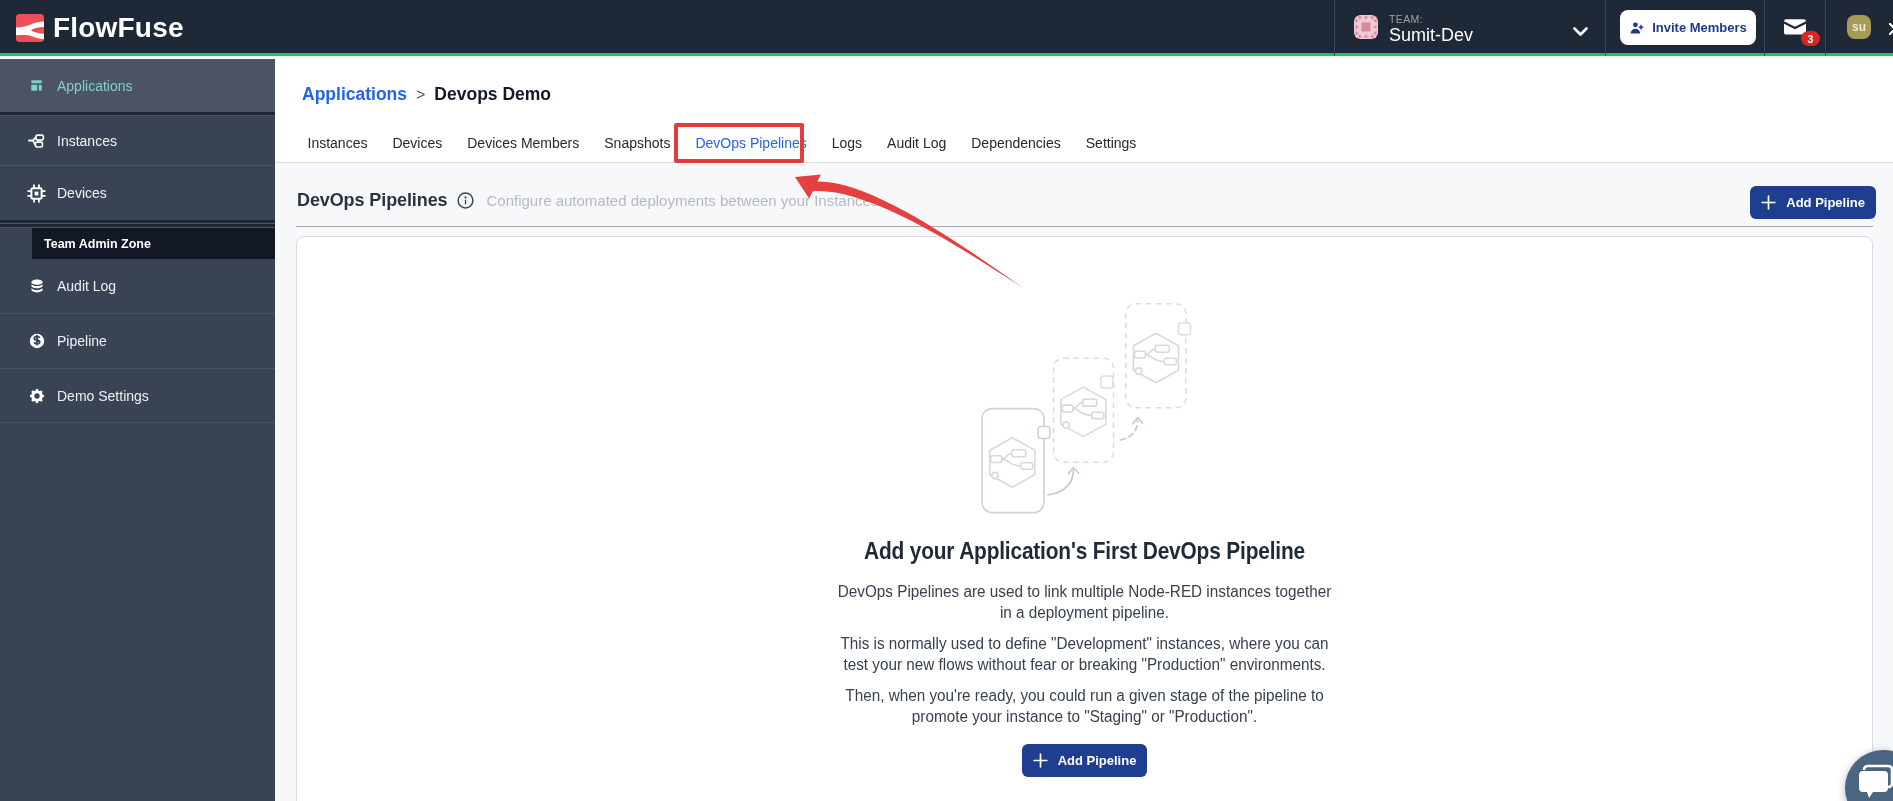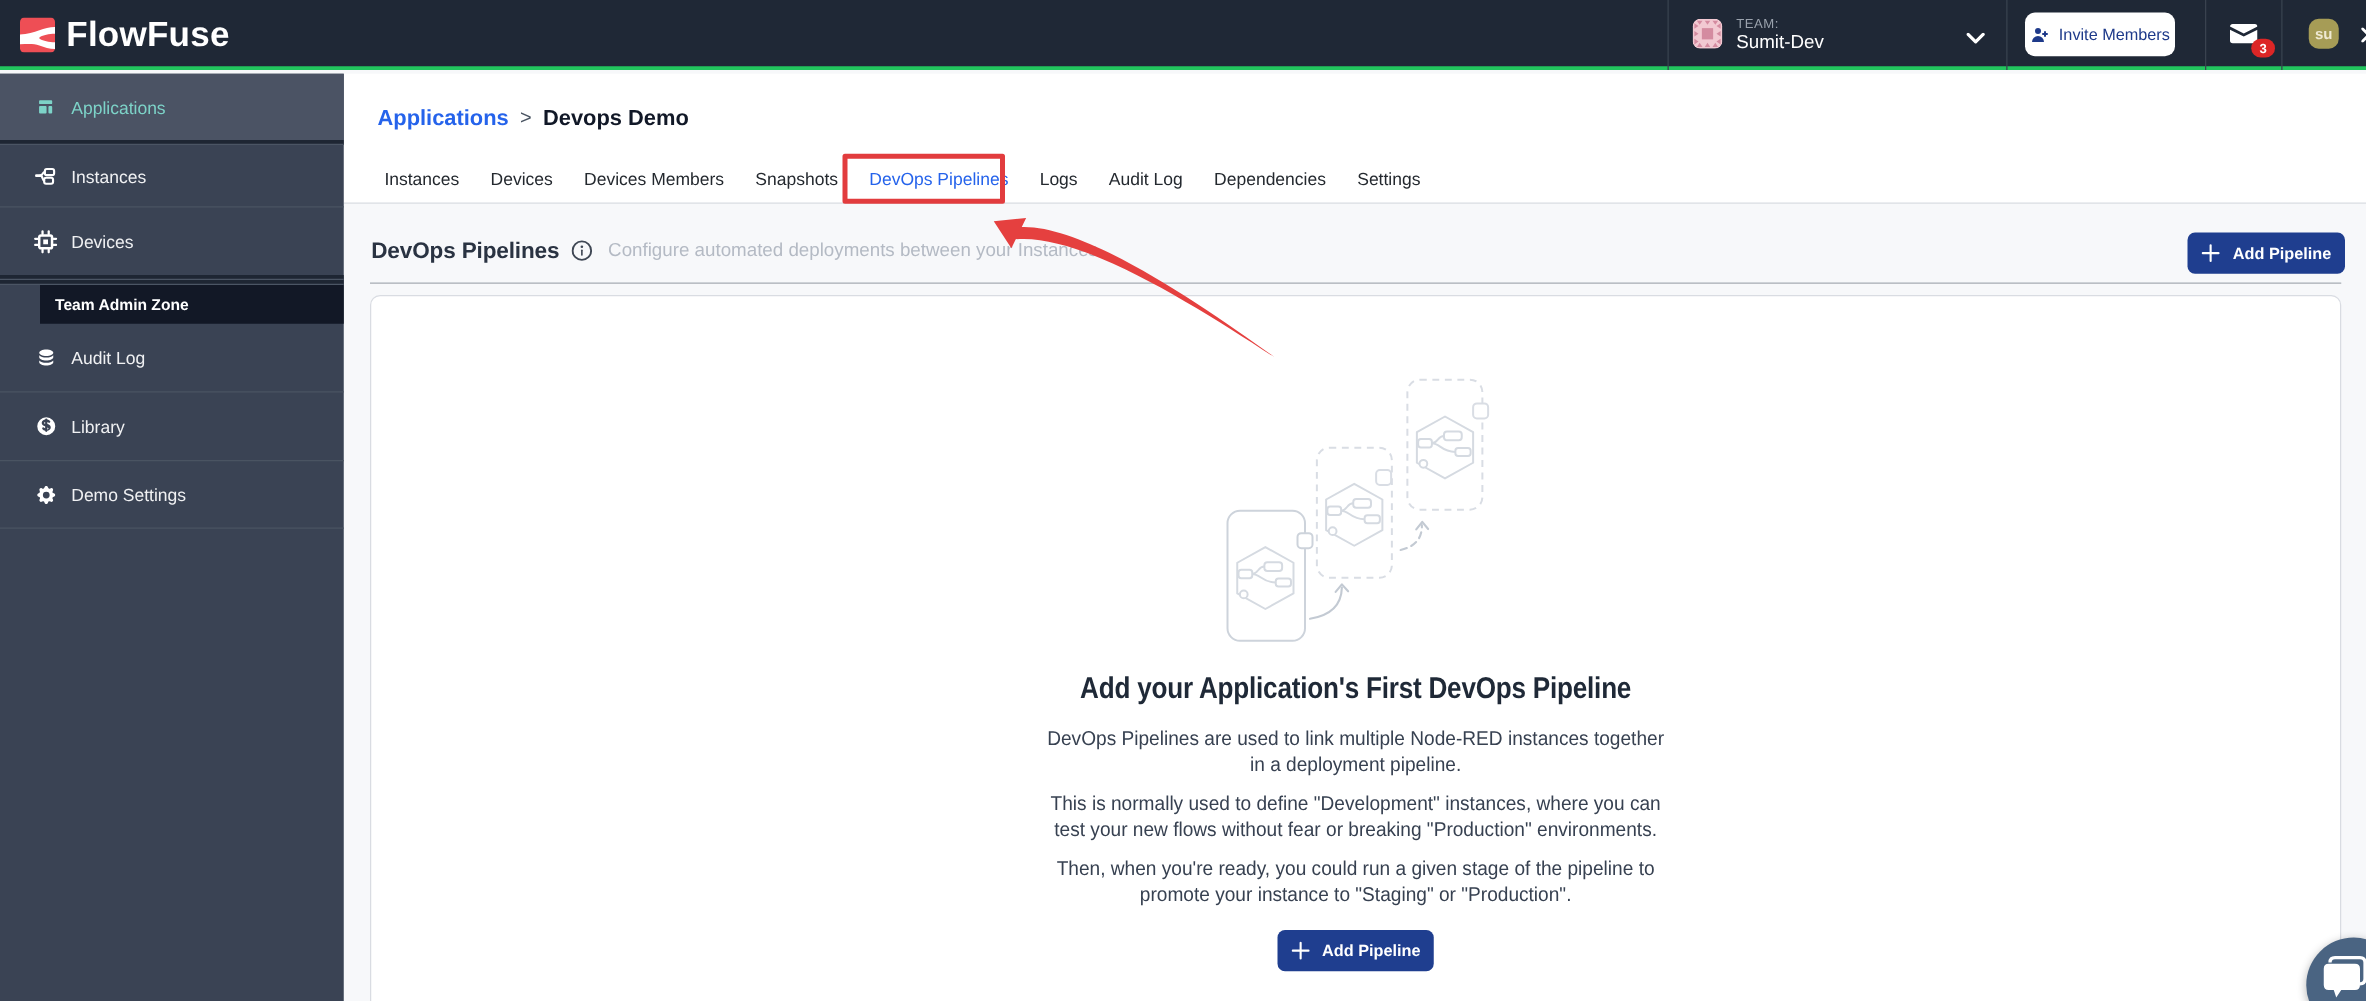--- a/index.html
+++ b/index.html
@@ -6,23 +6,23 @@
 html,body { width: 1893px; height: 801px; overflow: hidden; }
 body { font-family: "Liberation Sans", sans-serif; background: #f7f8fa; position: relative; }
 
 
 .topbar { position: absolute; top:0; left:0; width:1893px; height:56px; background:#1f2836; border-bottom:3px solid #22c55e; z-index:30; }
 .logo { position:absolute; left:16px; top:14px; display:flex; align-items:center; }
 .logo-text { color:#fff; font-size:28px; font-weight:700; letter-spacing:.2px; margin-left:9px; line-height:28px; }
 .tb-divider { position:absolute; top:0; height:56px; width:1px; background:#39424f; }
 .team-avatar { position:absolute; left:1354px; top:15px; width:24px; height:24px; border-radius:6px; overflow:hidden; }
 .team-label { position:absolute; left:1389px; top:13px; font-size:10.5px; color:#9aa2ad; letter-spacing:.4px; }
-.team-name { position:absolute; left:1389px; top:25px; font-size:15px; color:#fff; }
+.team-name { position:absolute; left:1389px; top:25px; font-size:18px; color:#fff; }
 .team-chevron { position:absolute; left:1573px; top:23px; }
-.invite-btn { position:absolute; left:1620px; top:10px; width:120px; height:35px; background:#fff; border:none; border-radius:8px; display:flex; align-items:center; justify-content:center; gap:7px; color:#1e3a8a; font-family:inherit; font-size:13px; font-weight:400; cursor:pointer; white-space:nowrap; }
+.invite-btn { position:absolute; left:1620px; top:10px; width:136px; height:35px; background:#fff; border:none; border-radius:8px; display:flex; align-items:center; justify-content:center; gap:7px; color:#1e3a8a; font-family:inherit; font-size:13px; font-weight:700; cursor:pointer; white-space:nowrap; }
 .mail-wrap { position:absolute; left:1784px; top:19px; width:22px; height:18px; cursor:pointer; }
 .mail-badge { position:absolute; left:1801px; top:31px; min-width:19px; height:15px; background:#dc2626; border-radius:7.5px; color:#fff; font-size:10.5px; font-weight:700; display:flex; align-items:center; justify-content:center; padding:0 5px; }
 .user-avatar { position:absolute; left:1847px; top:15px; width:24px; height:24px; border-radius:8px; background:#a69c56; color:#efe9d2; font-size:12px; font-weight:700; display:flex; align-items:center; justify-content:center; cursor:pointer; }
 .edge-chevron { position:absolute; left:1889px; top:21px; }
 
 
 .sidebar { position:absolute; left:0; top:59px; width:275px; bottom:0; background:#3a4354; z-index:20; }
 .nav-item { height:53px; display:flex; align-items:center; padding-left:27px; color:#f0f1f3; font-size:14px; cursor:pointer; }
 .nav-item.light-b { border-bottom:1px solid #4a5462; }
 .nav-item .nicon { width:19px; height:19px; display:flex; align-items:center; justify-content:center; margin-right:11px; }
@@ -185,21 +185,21 @@
       </svg>
     </span>
     <span>Audit Log</span>
   </div>
   <div class="nav-item light-b" style="height:55px">
     <span class="nicon">
       <svg width="18" height="18" viewBox="0 0 20 20" fill="#fff">
           <path fill-rule="evenodd" d="M10 18a8 8 0 100-16 8 8 0 000 16zm1-14a1 1 0 10-2 0v.092a4.535 4.535 0 00-1.676.662C6.602 5.234 6 6.009 6 7c0 .99.602 1.765 1.324 2.246.48.32 1.054.545 1.676.662v1.941c-.391-.127-.68-.317-.843-.504a1 1 0 10-1.51 1.31c.562.649 1.413 1.076 2.353 1.253V14a1 1 0 102 0v-.092a4.535 4.535 0 001.676-.662C13.398 12.766 14 11.991 14 11c0-.99-.602-1.765-1.324-2.246A4.535 4.535 0 0011 8.092V6.151c.391.127.68.317.843.504a1 1 0 101.511-1.31c-.563-.649-1.413-1.076-2.354-1.253V4zM9 6.151c-.22.071-.412.164-.567.267C8.07 6.66 8 6.886 8 7c0 .114.07.34.433.582.155.103.346.196.567.267V6.151zM11 12.849v-1.698c.22.071.412.164.567.267.364.243.433.468.433.582 0 .114-.07.34-.433.582a2.305 2.305 0 01-.567.267z" clip-rule="evenodd"></path>
         </svg>
     </span>
-    <span>Library</span>
+    <span>Pipeline</span>
   </div>
   <div class="nav-item light-b" style="height:54px">
     <span class="nicon">
       <svg width="18" height="18" viewBox="0 0 20 20" fill="#fff">
           <path fill-rule="evenodd" d="M11.49 3.17c-.38-1.56-2.6-1.56-2.98 0a1.532 1.532 0 01-2.286.948c-1.372-.836-2.942.734-2.106 2.106.54.886.061 2.042-.947 2.287-1.561.379-1.561 2.6 0 2.978a1.532 1.532 0 01.947 2.287c-.836 1.372.734 2.942 2.106 2.106a1.532 1.532 0 012.287.947c.379 1.561 2.6 1.561 2.978 0a1.533 1.533 0 012.287-.947c1.372.836 2.942-.734 2.106-2.106a1.533 1.533 0 01.947-2.287c1.561-.379 1.561-2.6 0-2.978a1.532 1.532 0 01-.947-2.287c.836-1.372-.734-2.942-2.106-2.106a1.532 1.532 0 01-2.287-.947zM10 13a3 3 0 100-6 3 3 0 000 6z" clip-rule="evenodd"></path>
         </svg>
     </span>
     <span>Demo Settings</span>
   </div>
 </aside>

